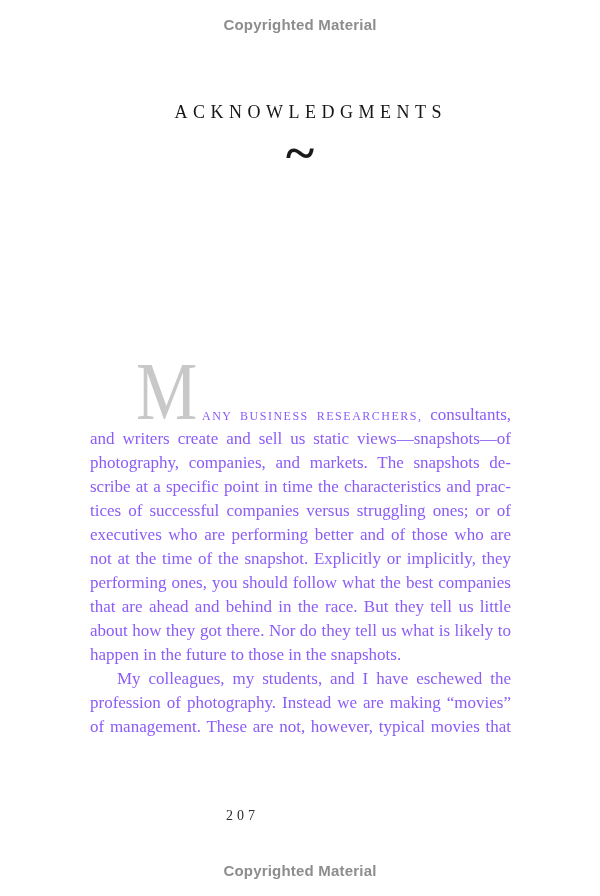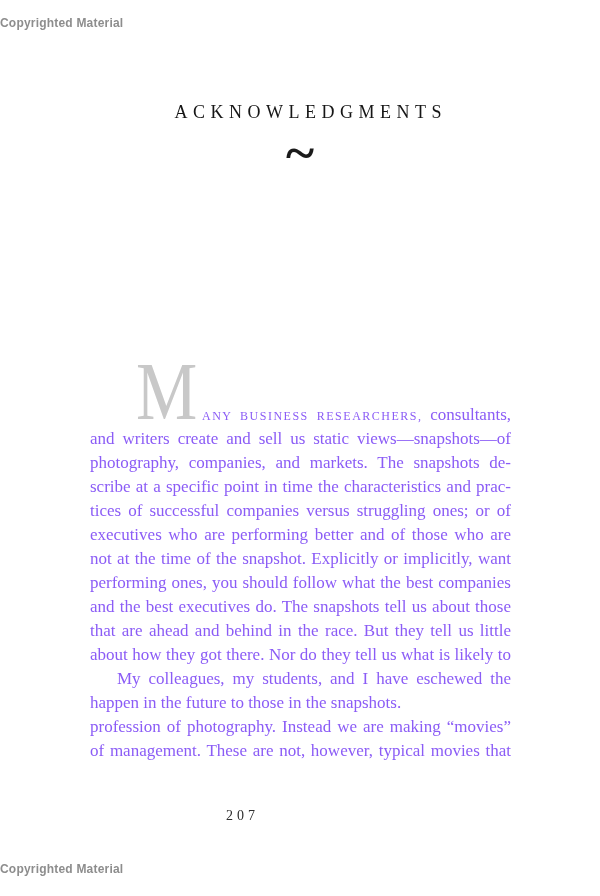--- a/index.html
+++ b/index.html
@@ -5,24 +5,24 @@
   html, body { margin: 0; padding: 0; }
   body {
     width: 600px; height: 896px;
     background: #ffffff;
     position: relative;
     font-family: "Liberation Serif", serif;
     overflow: hidden;
   }
   .copyright {
     position: absolute; left: 0; width: 600px;
-    text-align: left;
+    text-align: center;
     font-family: "Liberation Sans", sans-serif;
     font-weight: 700;
-    font-size: 12px;
+    font-size: 15px;
     color: #8d8d8d;
     letter-spacing: 0.2px;
   }
   .copyright.top { top: 16px; }
   .copyright.bottom { top: 862px; }
 
   .heading {
     position: absolute; left: 8px; top: 102px; width: 600px;
     text-align: center;
     font-size: 18px;
@@ -100,26 +100,25 @@
 
 <div class="dropcap">M</div>
 
 <div class="textblock">
   <div class="line first"><span class="smallcaps">ANY BUSINESS RESEARCHERS,</span><span> consultants,</span></div>
   <div class="line">and writers create and sell us static views—snapshots—of</div>
   <div class="line">photography, companies, and markets. The snapshots de-</div>
   <div class="line">scribe at a specific point in time the characteristics and prac-</div>
   <div class="line">tices of successful companies versus struggling ones; or of</div>
   <div class="line">executives who are performing better and of those who are</div>
-  <div class="line">not at the time of the snapshot. Explicitly or implicitly, want</div>
+  <div class="line">not at the time of the snapshot. Explicitly or implicitly, they</div>
   <div class="line">performing ones, you should follow what the best companies</div>
-  <div class="line">and the best executives do. The snapshots tell us about those</div>
   <div class="line">that are ahead and behind in the race. But they tell us little</div>
   <div class="line">about how they got there. Nor do they tell us what is likely to</div>
+  <div class="line para-end">happen in the future to those in the snapshots.</div>
   <div class="line indent">My colleagues, my students, and I have eschewed the</div>
-  <div class="line para-end">happen in the future to those in the snapshots.</div>
   <div class="line">profession of photography. Instead we are making “movies”</div>
   <div class="line">of management. These are not, however, typical movies that</div>
 </div>
 
 <div class="page-number">207</div>
 
 <div class="copyright bottom">Copyrighted Material</div>
 
 </body></html>

